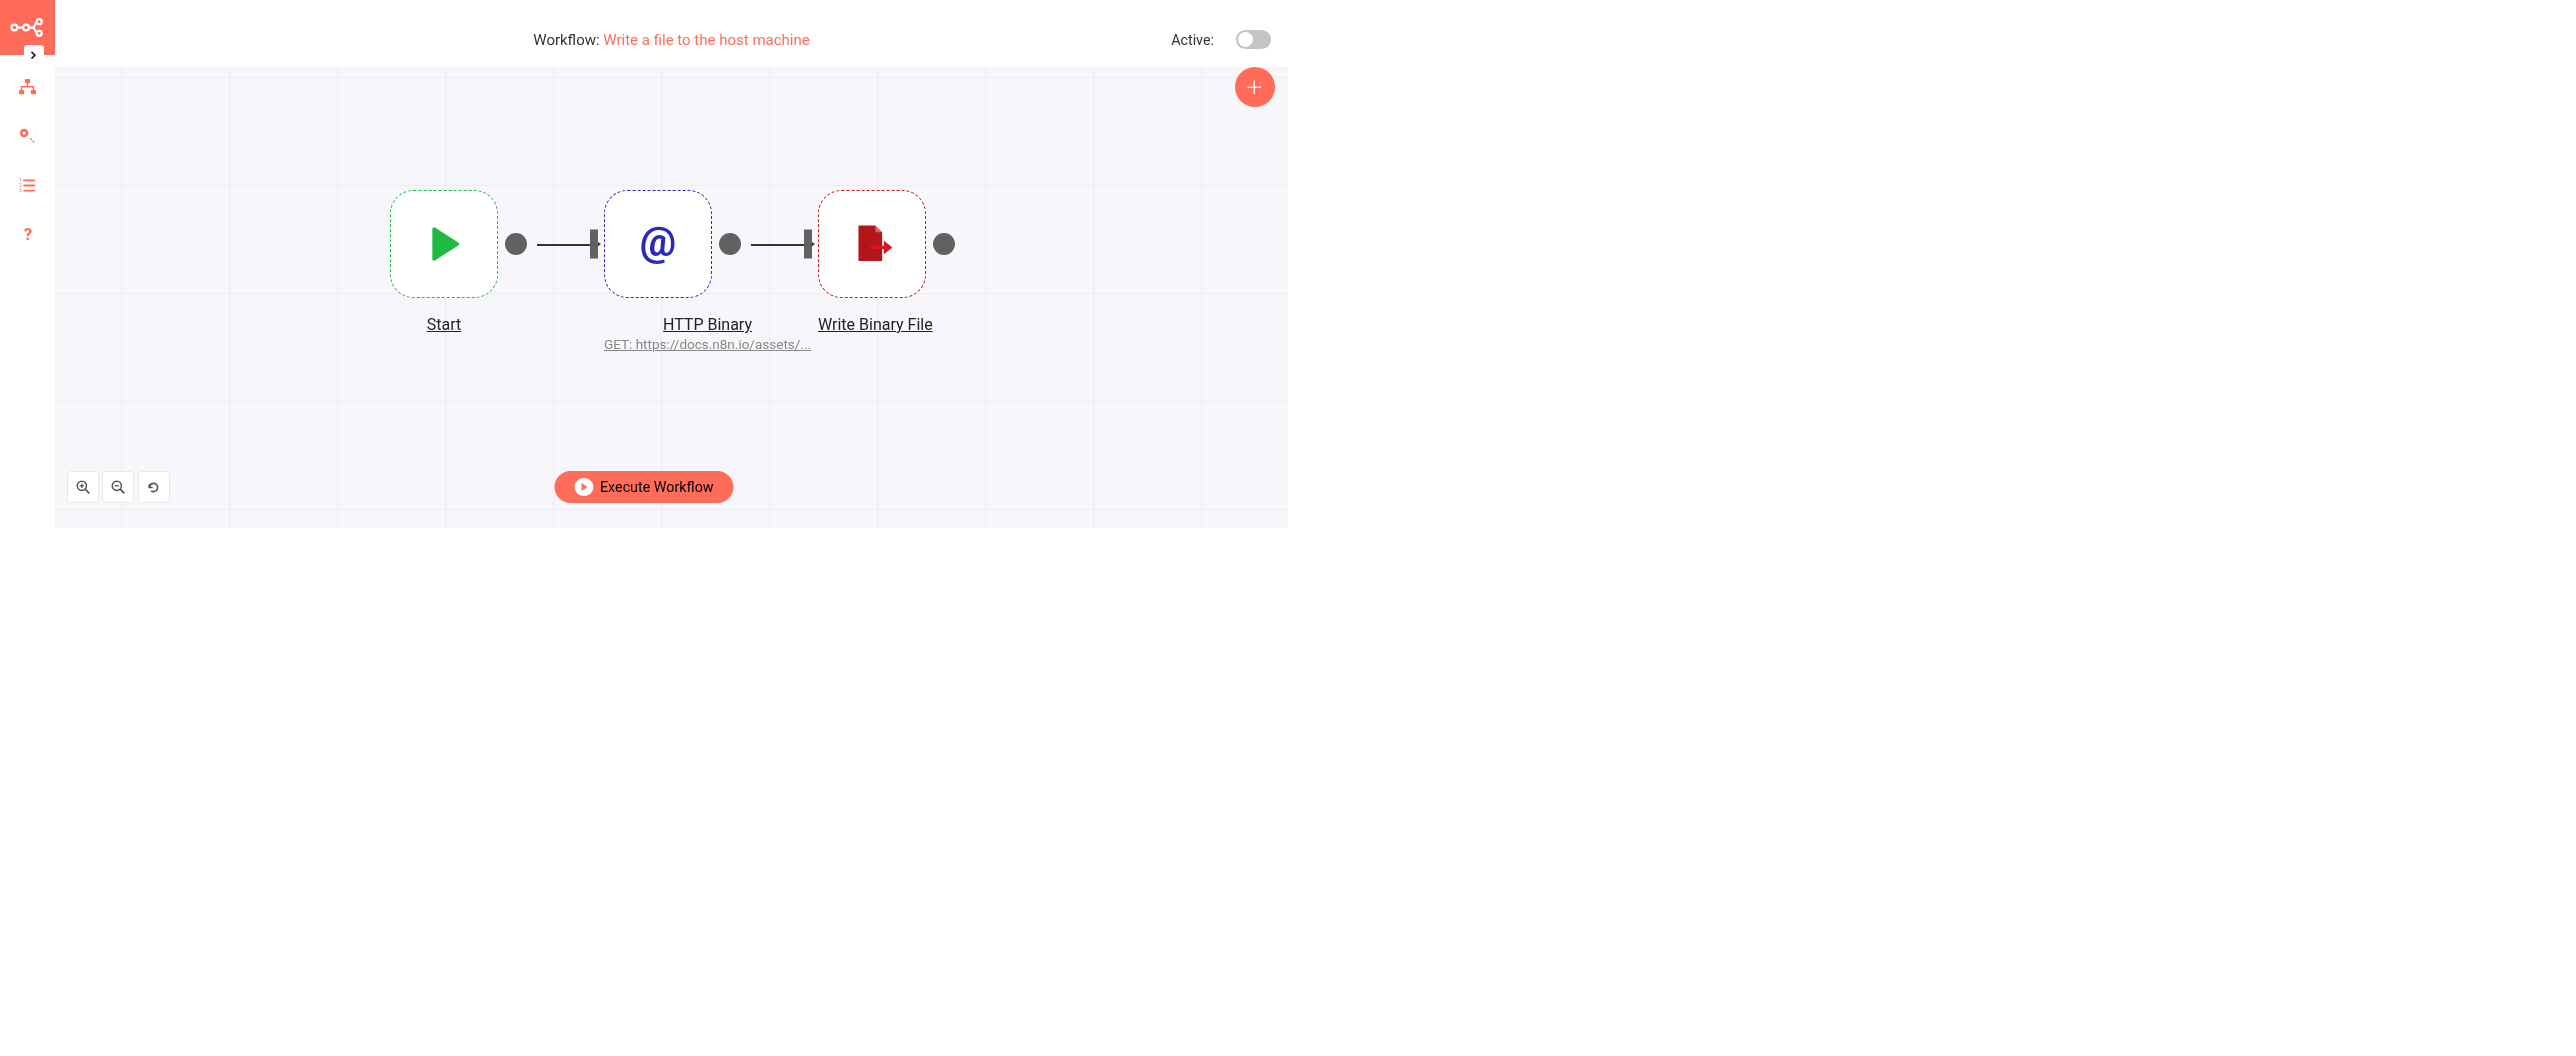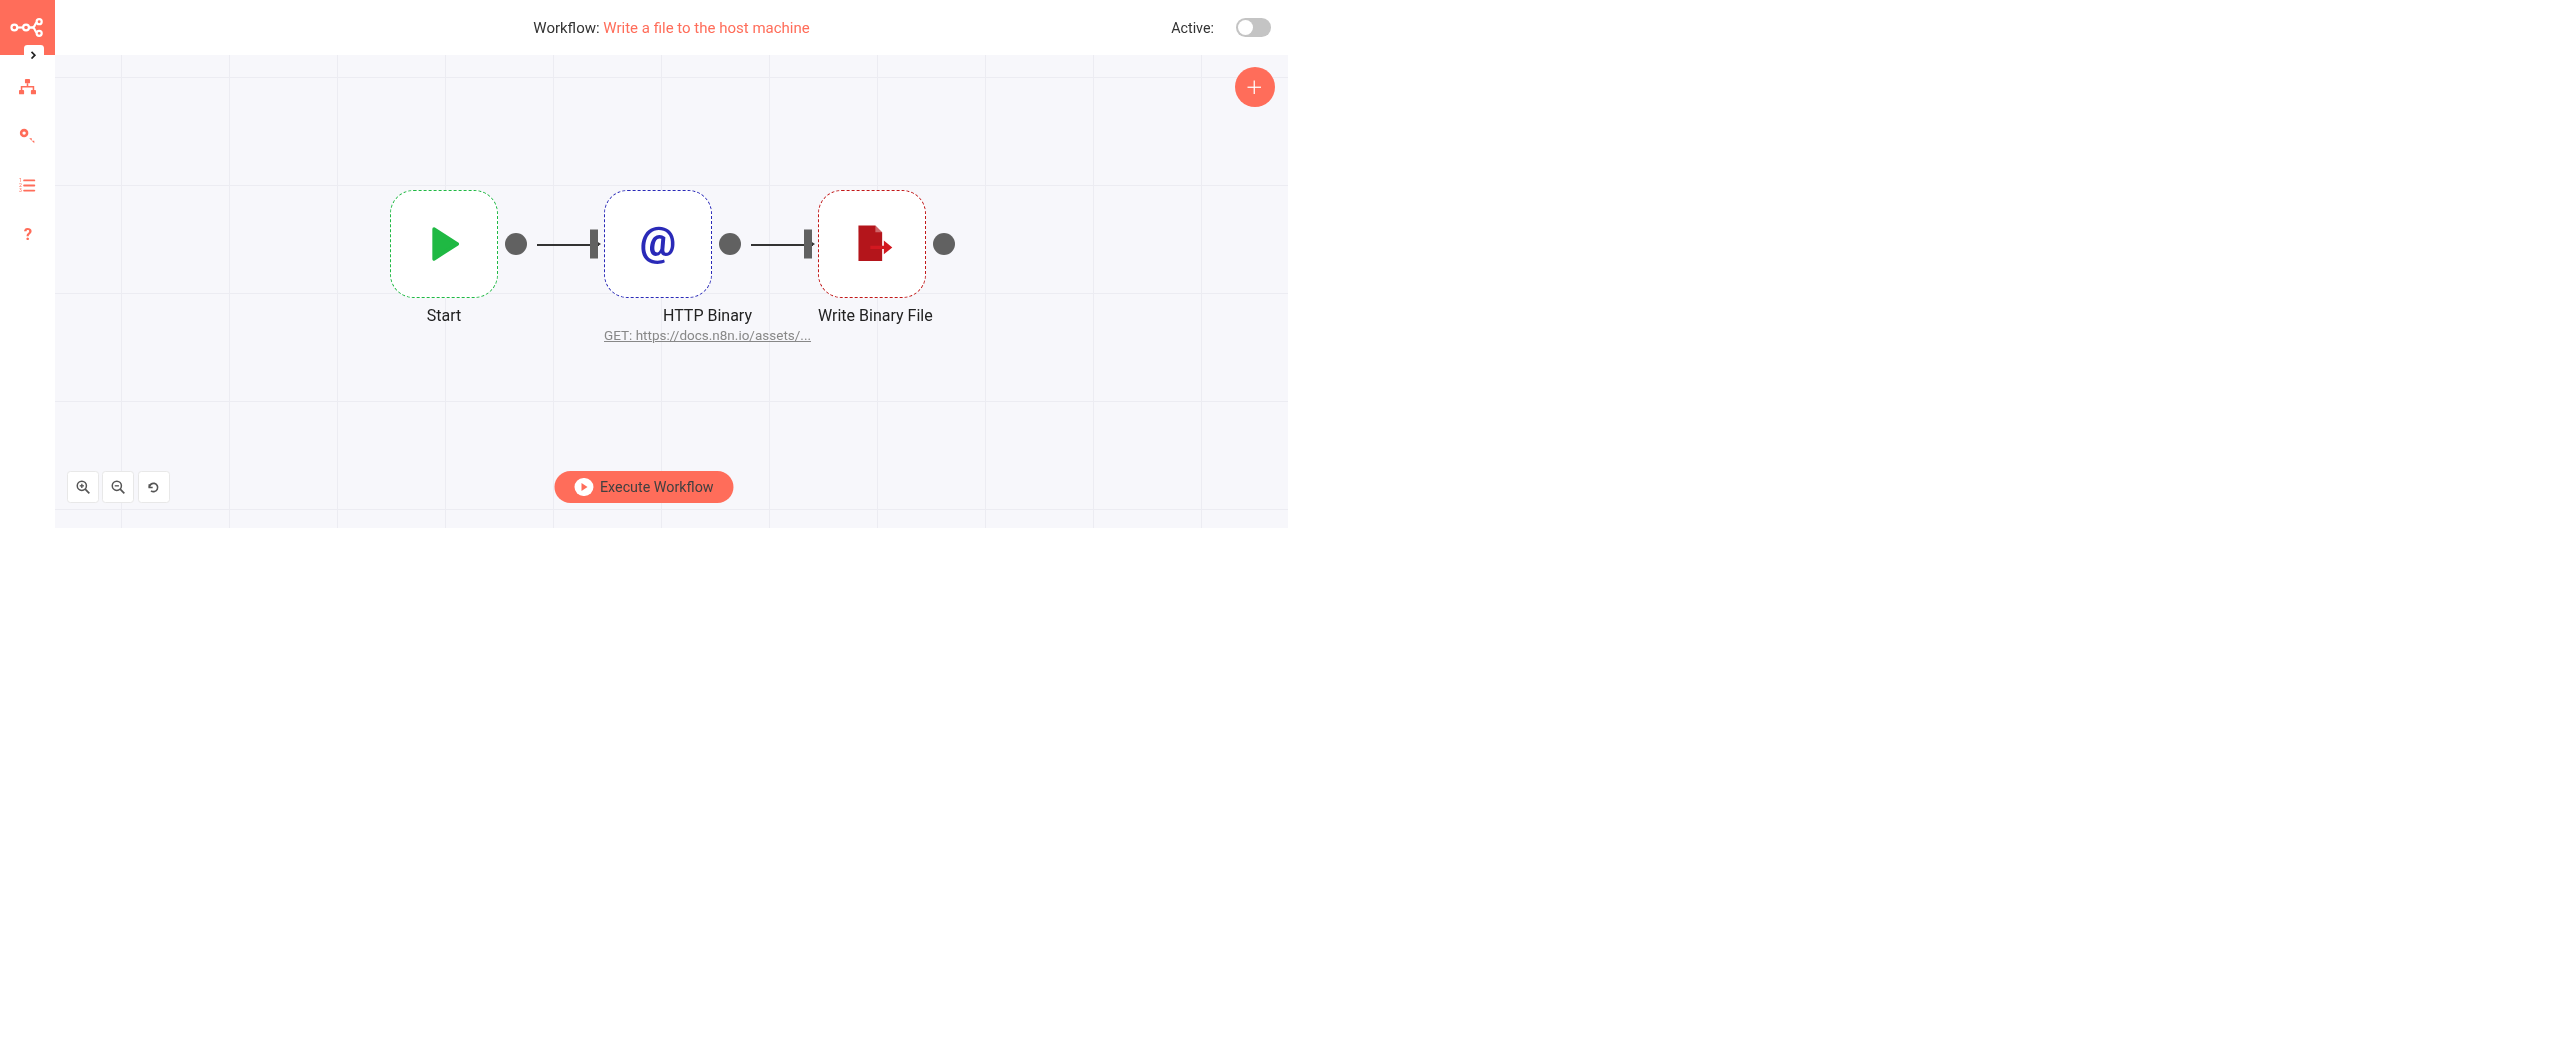--- a/index.html
+++ b/index.html
@@ -51,21 +51,21 @@
   align-items: center;
   gap: 32px;
   padding-top: 23.6px;
 }
 .side-icon { width: 17px; height: 17px; color: #ff6d5a; display:flex; align-items:center; justify-content:center; }
 
 
 .topbar {
   position: absolute;
   left: 55px;
-  top: 0;
+  top: 12px;
   right: 0;
   height: 55px;
   background: #fff;
   display: flex;
   align-items: center;
   justify-content: center;
   z-index: 5;
   text-align: center;
 }
 .workflow-title { font-size: 15px; color: #333; }
@@ -126,21 +126,21 @@
   border-radius: 23.6px;
   border: 1.7px dashed;
   display: flex;
   align-items: center;
   justify-content: center;
   position: relative;
 }
 .node-start .node-box { border-color: #1fb943; }
 .node-http .node-box { border-color: #2a2ab8; }
 .node-write .node-box { border-color: #c21818; }
-.node-label { font-size: 16px; color: #222; margin-top: 8px; }
+.node-label { font-size: 16px; color: #222; margin-top: 17px; text-decoration: underline; }
 .node-sublabel { font-size: 13.5px; color: #888; margin-top: 1.7px; text-decoration: underline; }
 .port {
   width: 22px;
   height: 22px;
   background: #616161;
   border-radius: 50%;
   position: absolute;
   top: 50%;
   transform: translateY(-50%);
 }
@@ -207,21 +207,21 @@
   align-items: center;
   justify-content: center;
   color: #555;
 }
 .execute-btn {
   position: absolute;
   left: 50%;
   bottom: 25px;
   transform: translateX(-50%);
   background: #ff6d5a;
-  color: #404040;
+  color: #000000;
   border-radius: 18.5px;
   padding: 7px 20px;
   font-size: 14.3px;
   display: flex;
   align-items: center;
   gap: 7px;
   z-index: 6;
 }
 .execute-btn .play-circle {
   width: 18.5px;

